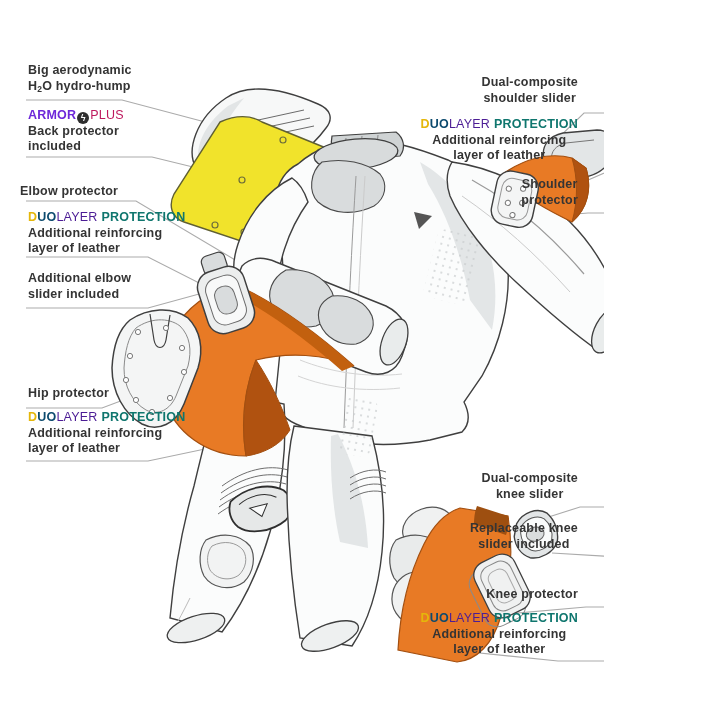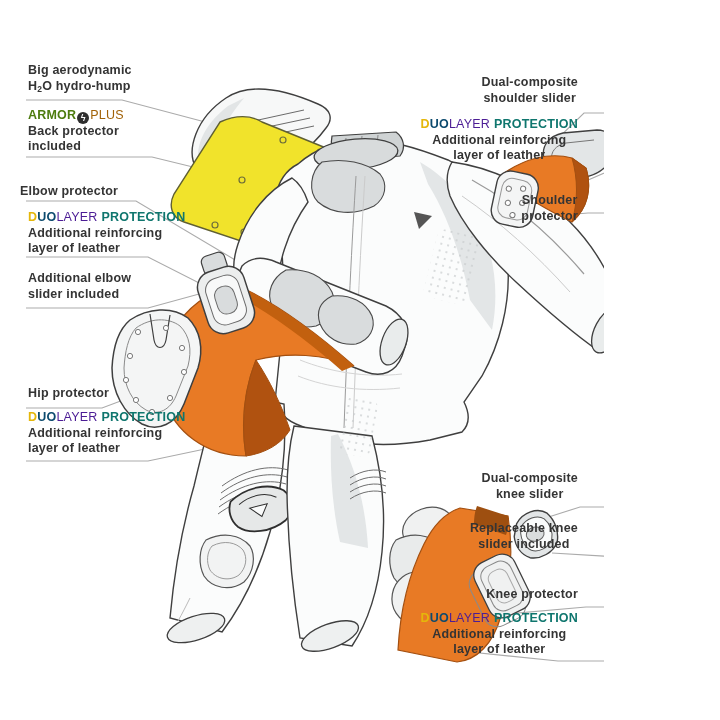--- a/index.html
+++ b/index.html
@@ -11,22 +11,22 @@
   .stage svg{position:absolute;left:0;top:0;}
   .lbl{
     position:absolute;
     font-size:12.5px;line-height:15.5px;font-weight:700;
     color:#343434;letter-spacing:.2px;white-space:nowrap;
   }
   .lbl.right{text-align:center;}
   .lbl .ln{display:block;}
   .subsc{font-size:8.5px;font-weight:700;vertical-align:-2px;}
   
-  .armor{color:#4d7c0f;font-weight:700;}
-  .plus{color:#a16207;font-weight:400;}
+  .armor{color:#6d28d9;font-weight:700;}
+  .plus{color:#be185d;font-weight:400;}
   .armor-ic{
     display:inline-block;width:12px;height:12px;border-radius:50%;
     background:#2e2e2e;color:#fff;font-size:9px;line-height:12px;
     text-align:center;vertical-align:-1.5px;margin:0 1px;font-weight:700;
   }
   
   .d{color:#e5b70b;font-weight:700;}
   .uo{color:#0c4a6e;font-weight:700;}
   .layerw{color:#4c1d95;font-weight:400;}
   .prot{color:#0f766e;font-weight:700;margin-left:4px;}
@@ -261,21 +261,21 @@
     <span class="ln">Dual-composite</span>
     <span class="ln">shoulder slider</span>
   </div>
 
   <div class="lbl right" style="right:26px;top:117px">
     <span class="ln"><span class="d">D</span><span class="uo">UO</span><span class="layerw">LAYER</span><span class="prot">PROTECTION</span></span>
     <span class="ln">Additional reinforcing</span>
     <span class="ln">layer of leather</span>
   </div>
 
-  <div class="lbl right" style="right:26px;top:193px">
+  <div class="lbl right" style="right:26px;top:177px">
     <span class="ln">Shoulder</span>
     <span class="ln">protector</span>
   </div>
 
   <div class="lbl right" style="right:26px;top:471px">
     <span class="ln">Dual-composite</span>
     <span class="ln">knee slider</span>
   </div>
 
   <div class="lbl right" style="right:26px;top:521px">

